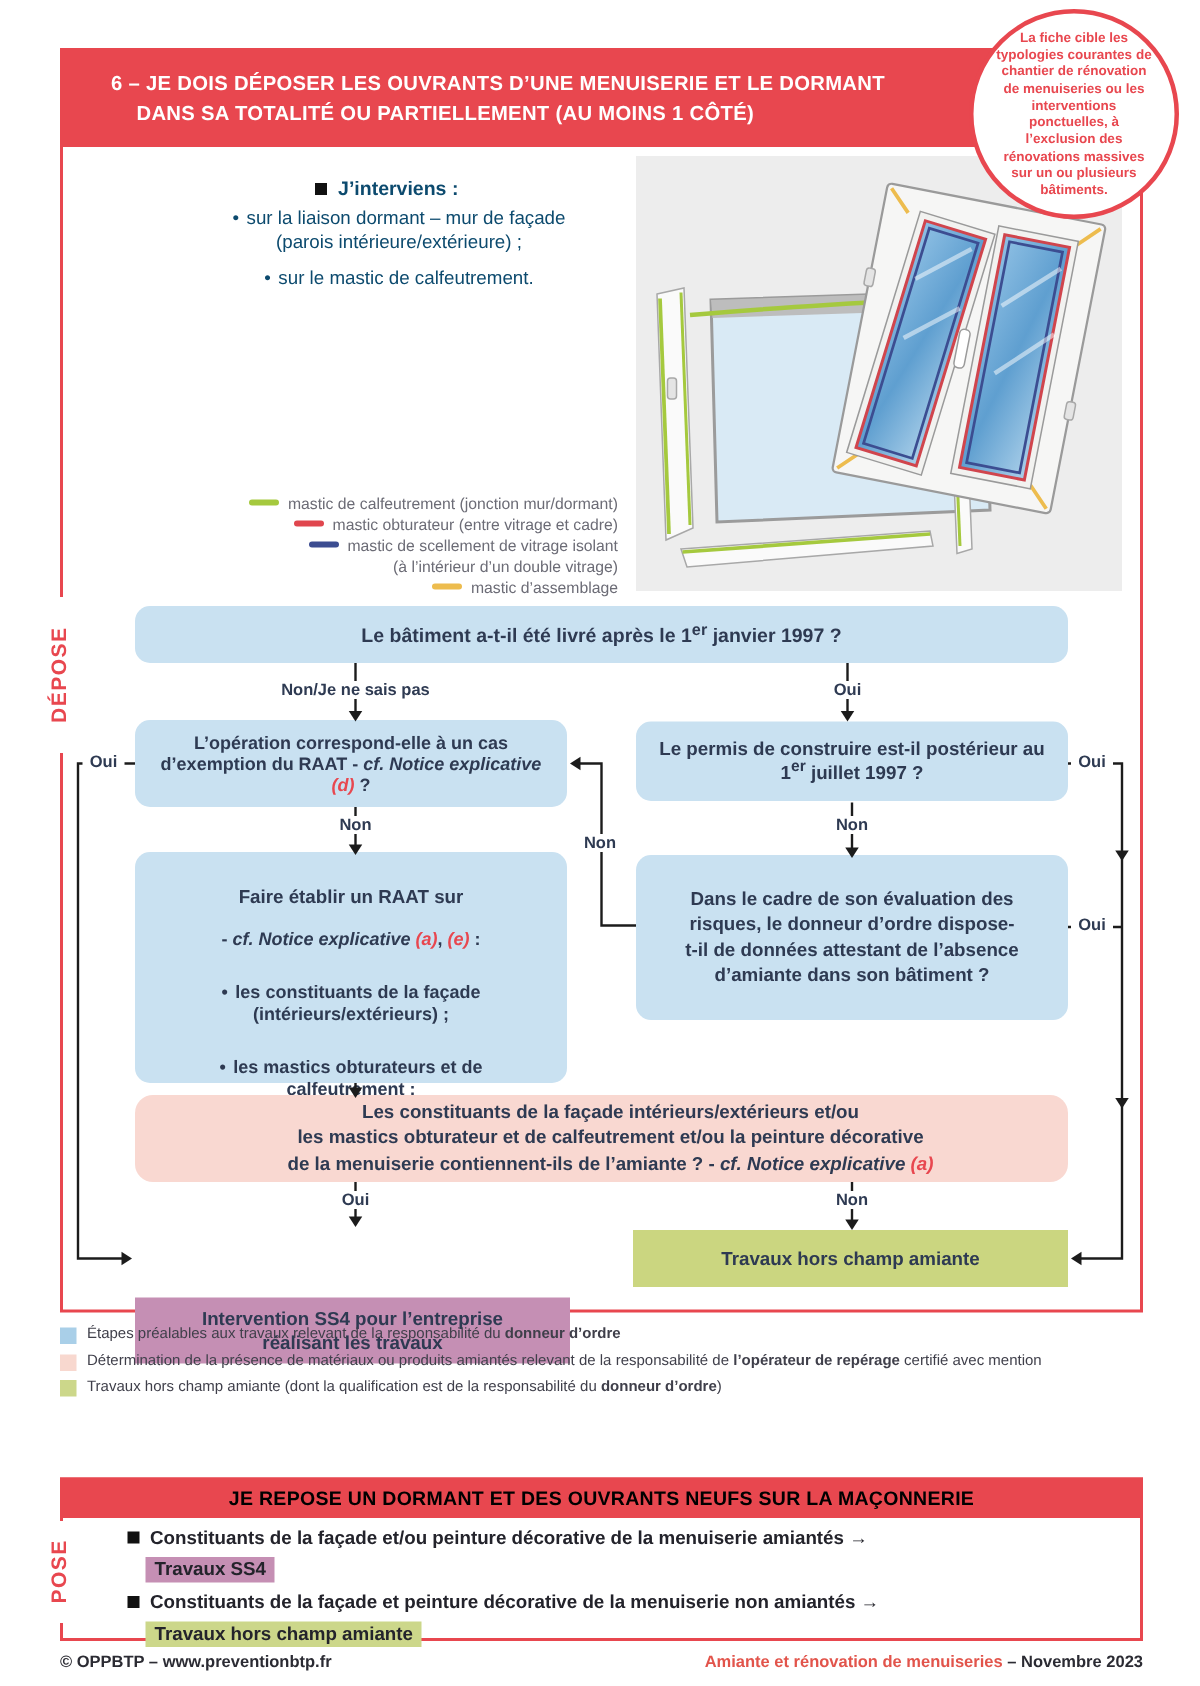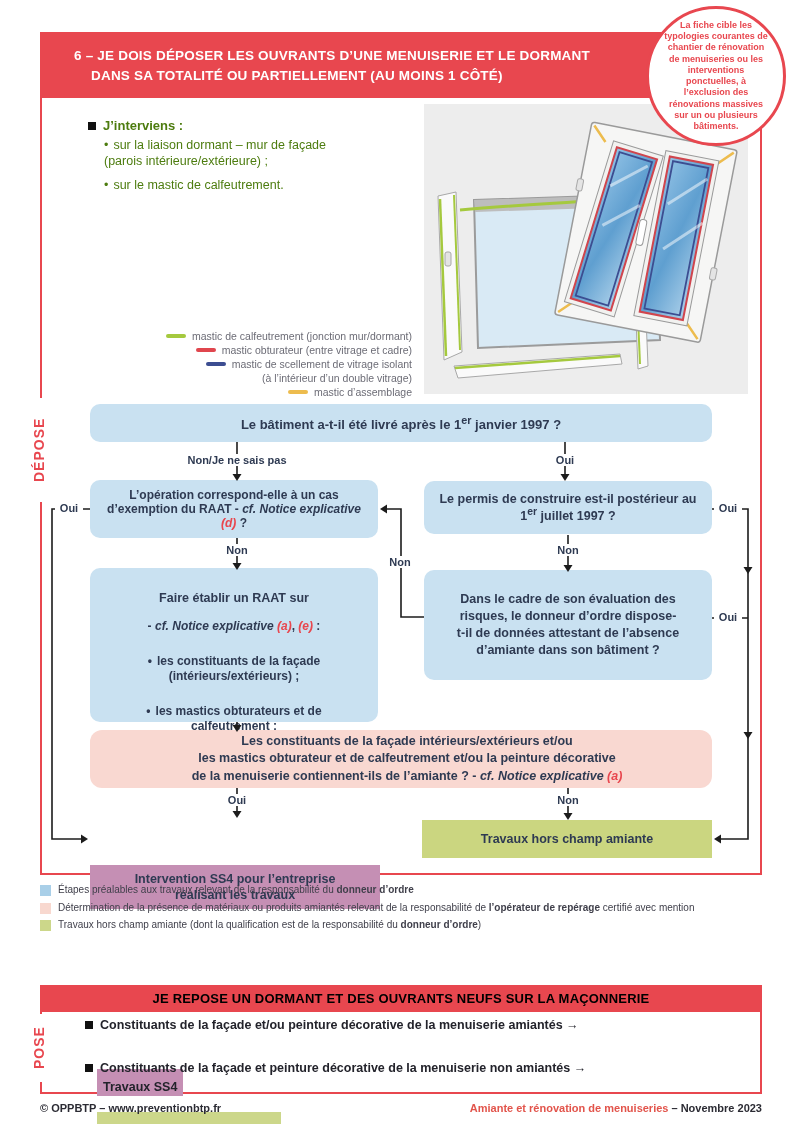--- a/index.html
+++ b/index.html
@@ -19,21 +19,21 @@
     font-size:9px; line-height:1.25; text-align:center; display:flex;
     align-items:center; justify-content:center; padding:14px; z-index:9; }
 
   .side-label { color:#e8474f; font-weight:bold; font-size:14px; letter-spacing:1px;
     writing-mode:vertical-rl; transform:rotate(180deg); background:#fff;
     text-align:center; z-index:5; padding:6px 0; }
   .side-depose { left:31px; top:398px; height:104px; }
   .side-pose  { left:31px; top:1014px; height:68px; }
 
   
-  .intro { left:88px; top:118px; width:340px; color:#4d7c0f; font-size:12.5px; }
+  .intro { left:88px; top:118px; width:340px; color:#0c4a6e; font-size:12.5px;text-align:center; }
   .intro .head { font-weight:bold; font-size:13px; }
   .sq { display:inline-block; width:8px; height:8px; background:#111; margin-right:7px; }
   .intro ul { list-style:none; margin:4px 0 0 16px; }
   .intro li { margin-bottom:7px; line-height:1.3; white-space:pre-line; }
   .dot { margin-right:5px; }
 
   
   .illus { left:424px; top:104px; width:324px; height:290px; }
 
   
@@ -78,21 +78,21 @@
   .s-purple{background:#c58fb4;} .s-green{background:#ccd78a;}
   .bld { font-weight:bold; }
 
   
   .pose-frame { left:40px; top:985px; width:722px; height:109px;
     border:2px solid #e8474f; background:#fff; }
   .pose-header { left:40px; top:985px; width:722px; height:27px; background:#e8474f;
     color:#000000; font-weight:bold; font-size:13px; text-align:center; line-height:27px; letter-spacing:.2px;}
   .pose-b { position:absolute; left:85px; color:#23232b; font-weight:bold; font-size:12.5px; }
   .tag { position:absolute; left:97px; font-weight:bold; font-size:12.5px;
-    color:#23232b; padding:11px 6px 2px 6px;margin-top:31px; }
+    color:#23232b; padding:1px 6px 2px 6px; }
   .tag-ss4 { background:#c58fb4; }
   .tag-green { background:#ccd78a; }
 
   
   .foot-left { left:40px; top:1102px; font-size:11px; font-weight:bold; color:#2b2b33; }
   .foot-right { right:38px; top:1102px; font-size:11px; font-weight:bold; color:#2b2b33; text-align:right;}
   .foot-right .red { color:#e2544b; }
 </style>
 </head>
 <body>

